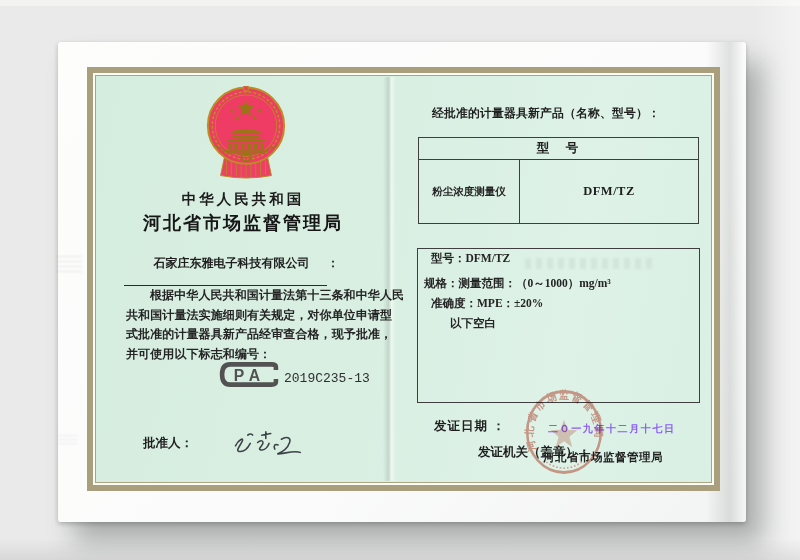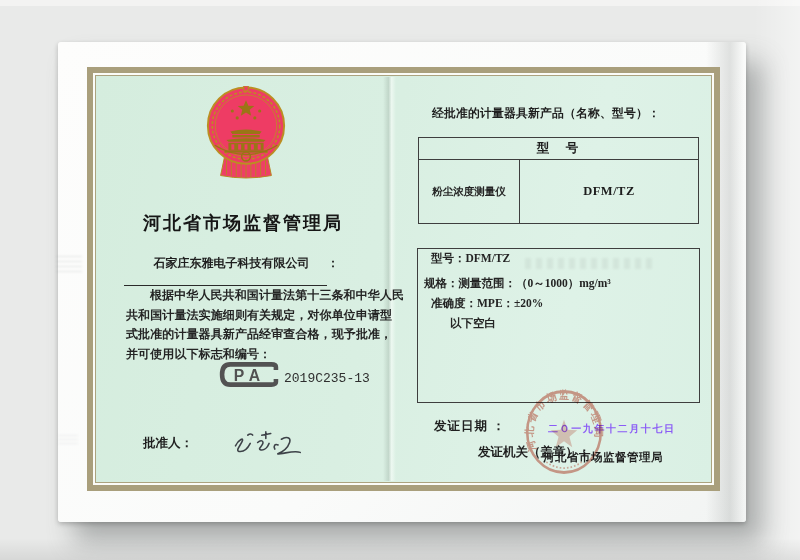--- a/index.html
+++ b/index.html
@@ -102,20 +102,21 @@
     <rect x="29" y="59" width="3" height="5.5" fill="#ee3c64"></rect>
     <rect x="36" y="59" width="3" height="5.5" fill="#ee3c64"></rect>
     <rect x="42.5" y="59" width="3" height="5.5" fill="#ee3c64"></rect>
     <rect x="49" y="59" width="3" height="5.5" fill="#ee3c64"></rect>
     <rect x="56" y="59" width="3" height="5.5" fill="#ee3c64"></rect>
     <rect x="22" y="65.5" width="44" height="2" fill="#9a7516"></rect>
     <circle cx="44" cy="71.5" r="4.5" fill="none" stroke="#9a7516" stroke-width="1.6"></circle>
     <path d="M12,60 Q44,79 76,60" stroke="#9a7516" stroke-width="1.4" fill="none"></path>
   </svg>
 
+  <div class="txt b title1">中华人民共和国</div>
   <div class="txt b title2">河北省市场监督管理局</div>
 
   <div class="txt b company-row"><span class="company-line">石家庄东雅电子科技有限公司</span><span>：</span></div>
 
   <div class="para">
     <div class="ln">根据中华人民共和国计量法第十三条和中华人民</div>
     <div class="ln">共和国计量法实施细则有关规定，对你单位申请型</div>
     <div class="ln">式批准的计量器具新产品经审查合格，现予批准，</div>
     <div class="ln">并可使用以下标志和编号：</div>
   </div>

